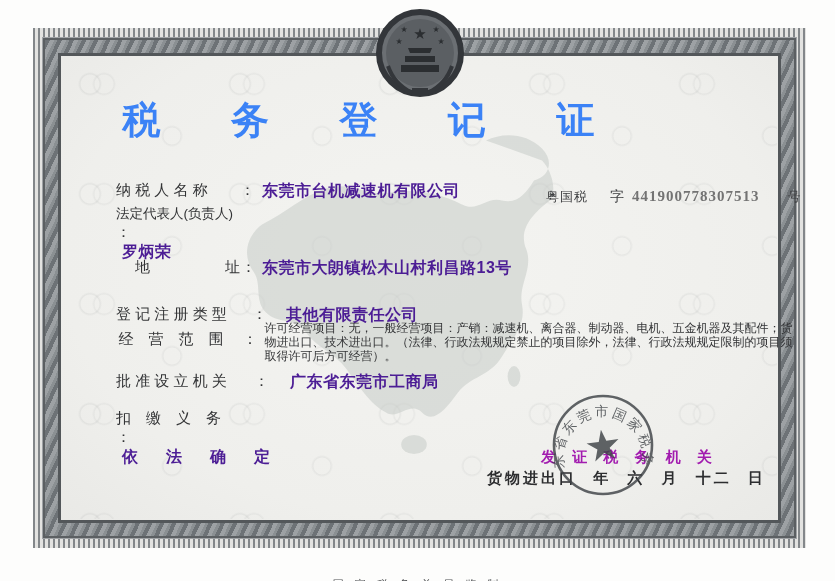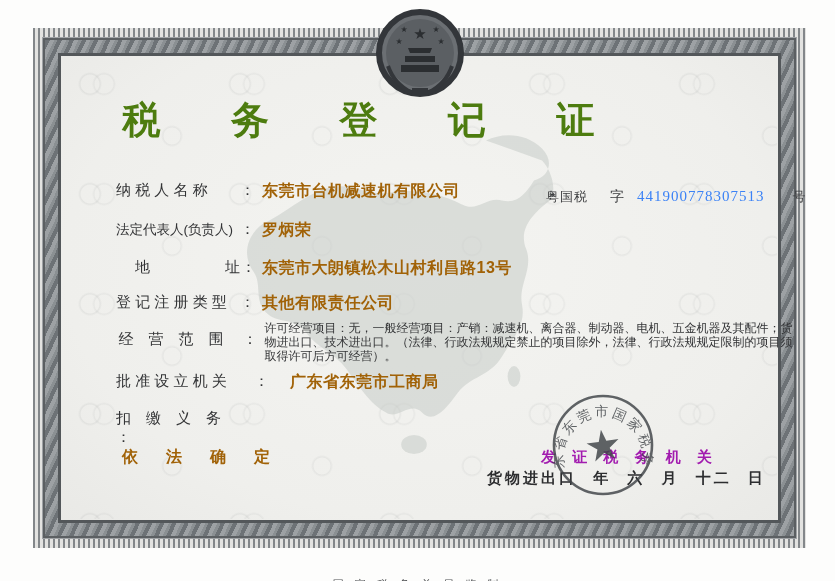--- a/index.html
+++ b/index.html
@@ -38,39 +38,39 @@
   }
   .china-map { position:absolute; left:238px; top:126px; z-index:2; opacity:.55; }
 
   
   .content { position:absolute; inset:0; z-index:3; color:#2c2d2f; }
 
   .emblem { position:absolute; left:376px; top:6px; z-index:5; }
 
   .cert-title {
     position:absolute; top:95px; left:0; width:717px; text-align:center;
-    font-size:38px; font-weight:bold; color:#4d7c0f;
+    font-size:38px; font-weight:bold; color:#3b82f6;
     letter-spacing:30px; text-indent:30px;
   }
 
   .serial { position:absolute; top:152px; left:546px; display:flex; align-items:baseline; color:#3a3b3d; }
   .serial .pfx { font-size:13px; letter-spacing:1px;margin-top:36px; }
   .serial .zi  { font-size:14px; margin-left:22px; }
-  .serial .num { font-size:15px; margin-left:13px; letter-spacing:1px;
-                 font-family:"Liberation Serif","DejaVu Serif",serif; color:#3b82f6; }
+  .serial .num { font-size:15px; margin-left:8px; letter-spacing:1px;
+                 font-family:"Liberation Serif","DejaVu Serif",serif; color:#737373;font-weight:bold; }
   .serial .sfx { font-size:13px; margin-left:28px; }
 
   .field-row { position:absolute; left:116px; right:36px; display:flex; align-items:flex-start; }
   .field-label { flex:none; width:124px; font-size:15px; color:#333436; white-space:pre; }
   .field-label.tight { font-size:13.5px; padding-top:1px; }
   .field-colon { flex:none; width:16px; font-size:15px; color:#333436; }
-  .field-value { margin-left:6px; font-size:16px; font-weight:600; color:#a16207; letter-spacing:.5px; white-space:pre; }
+  .field-value { margin-left:6px; font-size:16px; font-weight:600; color:#4c1d95; letter-spacing:.5px; white-space:pre; }
 
-  .row1 { top:181px; } .row2 { top:220px; } .row3 { top:258px;text-align:right; }
-  .row4 { top:293px; } .row5 { top:321px;justify-content:center; } .row6 { top:372px;gap:14px; } .row7 { top:409px;flex-direction:column; }
+  .row1 { top:181px; } .row2 { top:204px;flex-direction:column; } .row3 { top:258px;text-align:right; }
+  .row4 { top:305px;gap:12px; } .row5 { top:321px;justify-content:center; } .row6 { top:372px;gap:14px; } .row7 { top:409px;flex-direction:column; }
   .row5 .field-label, .row5 .field-colon { margin-top:9px; }
   .scope-text {
     margin-left:6px; width:532px; font-size:12px; font-weight:normal;
     line-height:14px; letter-spacing:0; color:#333436; word-break:break-all; white-space:normal;
   }
   .row7 .field-value { letter-spacing:6px; }
 
   .issuer-label { position:absolute; top:448px; left:541px; font-size:15px; font-weight:600;
                   letter-spacing:6px; color:#a21caf; white-space:pre; }
   .issue-date   { position:absolute; top:469px; left:487px; font-size:15px; font-weight:600;

